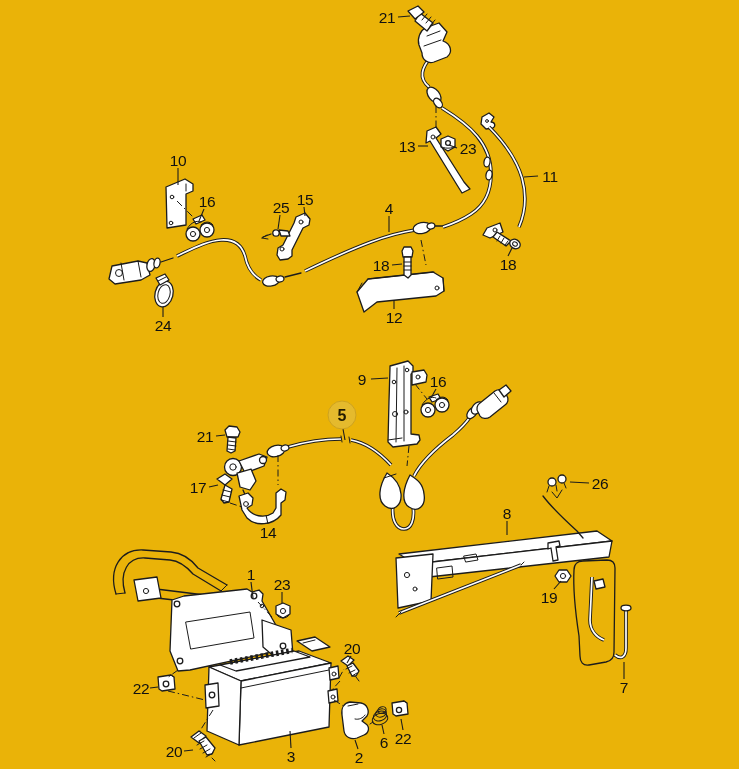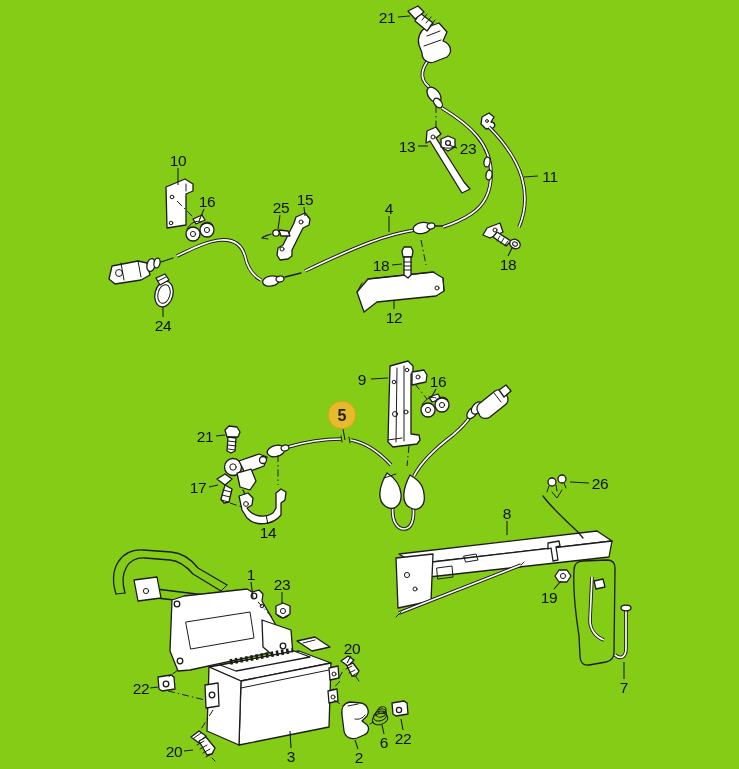--- a/index.html
+++ b/index.html
@@ -1,16 +1,16 @@
 <!DOCTYPE html>
 <html><head>
 <meta charset="utf-8">
 <style>
   html,body{margin:0;padding:0;background:#ffffff}
-  .stage{position:relative;width:739px;height:769px;background:#84cc16;overflow:hidden;
+  .stage{position:relative;width:739px;height:769px;background:#eab308;overflow:hidden;
          font-family:"Liberation Sans",sans-serif}
   svg{display:block}
   .ln{fill:none;stroke:#1c1c1c;stroke-width:1.3;stroke-linecap:round;stroke-linejoin:round}
   .thin{stroke-width:1}
   .fillw{fill:#ffffff;stroke:#1c1c1c;stroke-width:1.3;stroke-linejoin:round}
   .tube{fill:none;stroke:#1c1c1c;stroke-width:3.6;stroke-linecap:butt;stroke-linejoin:round}
   .tubein{fill:none;stroke:#ffffff;stroke-width:1.7;stroke-linecap:butt;stroke-linejoin:round}
   .dash{fill:none;stroke:#1c1c1c;stroke-width:1;stroke-dasharray:7 3 1.5 3}
   .pins{fill:none;stroke:#1c1c1c;stroke-width:5.5;stroke-dasharray:2.6 2.6}
   .leader{fill:none;stroke:#1c1c1c;stroke-width:1.1}

